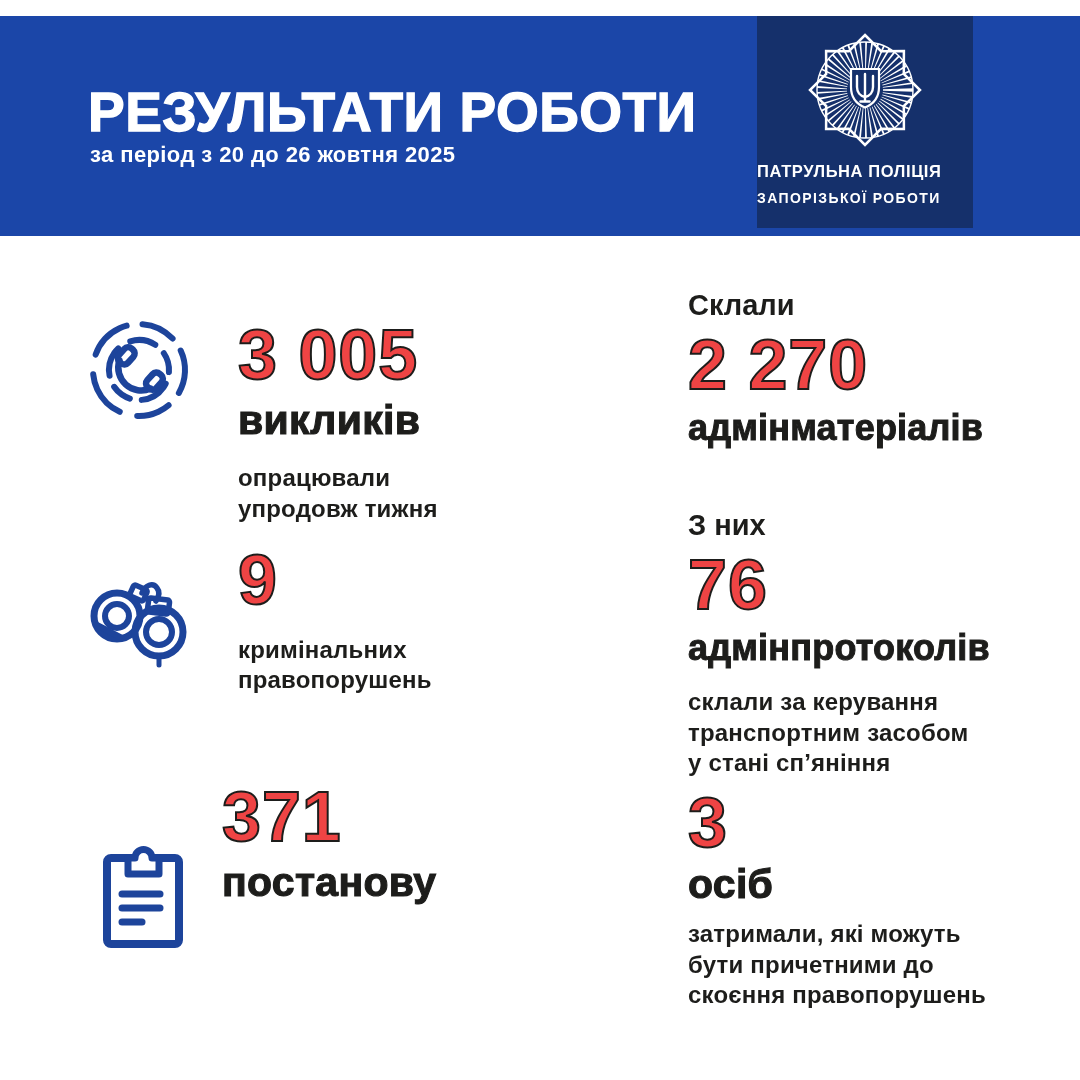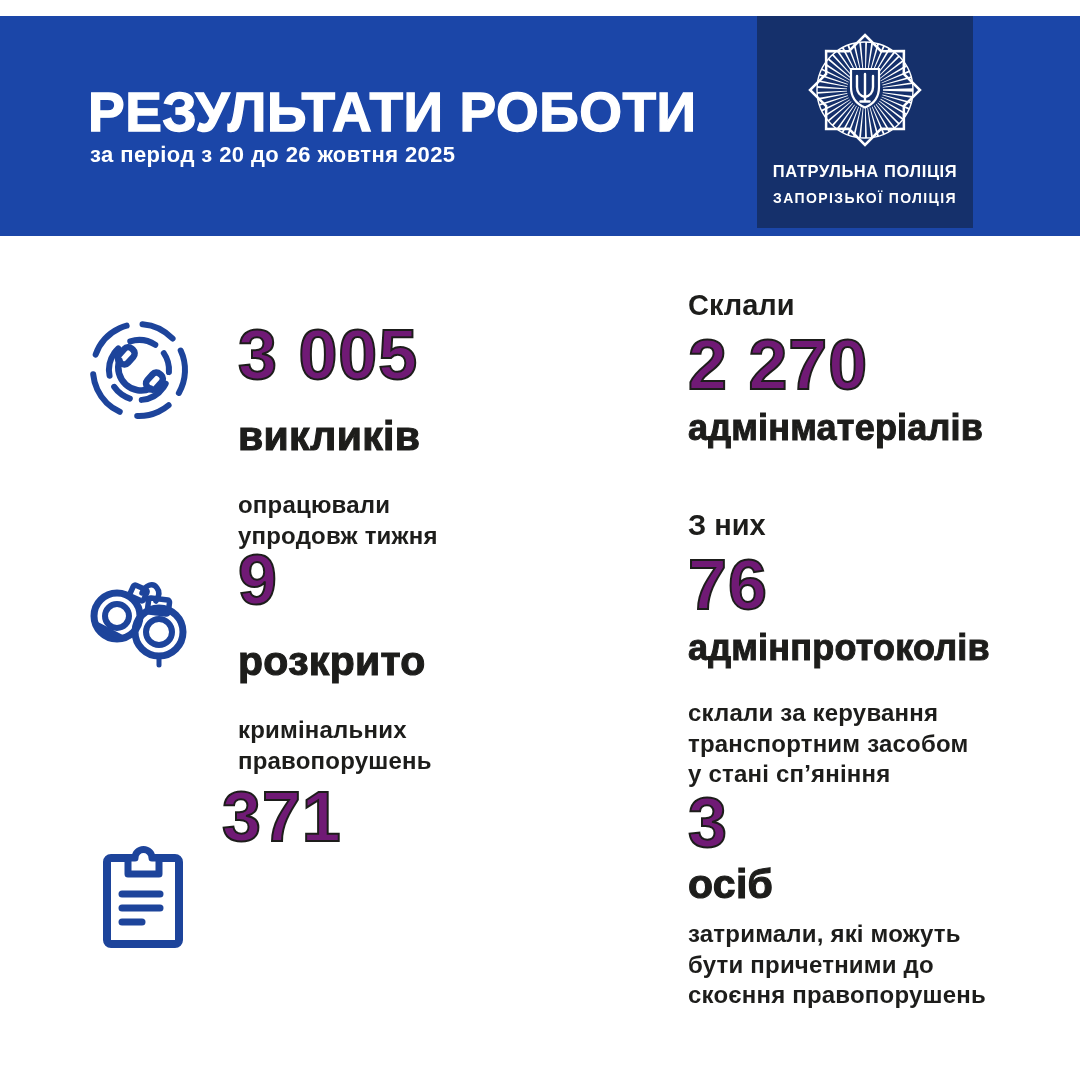--- a/index.html
+++ b/index.html
@@ -12,49 +12,48 @@
   .title{
     position:absolute;left:88px;top:64px;font-size:55px;font-weight:700;color:#ffffff;
     letter-spacing:.5px;-webkit-text-stroke:1.3px #ffffff;white-space:nowrap;
   }
   .subtitle{
     position:absolute;left:90px;top:126px;font-size:22px;font-weight:700;color:#ffffff;
     letter-spacing:.4px;white-space:nowrap;text-align:right;
   }
   .logo-box{
     position:absolute;left:757px;top:0;width:216px;height:212px;background:#15306b;
-    text-align:center;
   }
   .badge{position:absolute;left:46px;top:12px;width:124px;height:124px;}
   .org-name{
     position:absolute;left:0;top:146px;width:216px;font-size:16.5px;font-weight:700;
     color:#ffffff;letter-spacing:.6px;white-space:nowrap;
   }
   .org-region{
     position:absolute;left:0;top:174px;width:216px;font-size:14px;font-weight:700;
     color:#ffffff;letter-spacing:1.4px;white-space:nowrap;
   }
   
   .stat{position:absolute;width:430px;}
   .icon{position:absolute;}
   .num{
-    font-size:70px;font-weight:700;line-height:1;letter-spacing:1px;color:#701a75;
+    font-size:70px;font-weight:700;line-height:1;letter-spacing:1px;color:#ef4444;
     -webkit-text-stroke:2px #1d1d1b;
   }
   .unit{
-    font-size:41px;font-weight:700;line-height:1.1;margin-top:24px;color:#1d1d1b;
+    font-size:41px;font-weight:700;line-height:1.1;margin-top:8px;color:#1d1d1b;
     -webkit-text-stroke:1.1px #1d1d1b;letter-spacing:.3px;
   }
   .unit-sm{
     font-size:36px;font-weight:700;line-height:1.1;margin-top:8px;color:#1d1d1b;
     -webkit-text-stroke:1px #1d1d1b;letter-spacing:.2px;
   }
   .lead{font-size:29px;font-weight:700;line-height:1.1;margin-bottom:8px;color:#1d1d1b;}
   .desc{
-    font-size:24px;font-weight:700;line-height:1.27;margin-top:31px;color:#1d1d1b;
+    font-size:24px;font-weight:700;line-height:1.27;margin-top:20px;color:#1d1d1b;
     white-space:pre-line;letter-spacing:.2px;
   }
 </style>
 </head>
 <body>
 
 <div class="page">
 
   <header class="banner">
     <div class="title">РЕЗУЛЬТАТИ РОБОТИ</div>
@@ -72,21 +71,21 @@
 
         <path d="M48 41 H76 V59 C76 70 69.5 76.5 62 79.5 C54.5 76.5 48 70 48 59 Z" fill="#15306b" stroke="#ffffff" stroke-width="2.2"></path>
         <g fill="none" stroke="#ffffff" stroke-width="2.4" stroke-linecap="round">
           <path d="M62 46 V72"></path>
           <path d="M54 48 V59 C54 64 57 68 62 69"></path>
           <path d="M70 48 V59 C70 64 67 68 62 69"></path>
           <path d="M57.5 73.5 H66.5"></path>
         </g>
       </svg>
       <div class="org-name">ПАТРУЛЬНА ПОЛІЦІЯ</div>
-      <div class="org-region">ЗАПОРІЗЬКОЇ ПОЛІЦІЯ</div>
+      <div class="org-region">ЗАПОРІЗЬКОЇ РОБОТИ</div>
     </div>
   </header>
 
   <svg class="icon" style="left:87px;top:318px;width:104px;height:104px" viewBox="0 0 104 104">
     <g fill="none" stroke="#1d449b" stroke-width="6" stroke-linecap="round">
       <circle cx="52" cy="52" r="46" stroke-dasharray="44 16 34 18 48 20" transform="rotate(-25 52 52)"></circle>
       <circle cx="52" cy="52" r="30" stroke-dasharray="26 12 20 12 30 14" transform="rotate(35 52 52)"></circle>
       <g transform="rotate(42 52 52)" stroke-width="6.5" stroke-linejoin="round">
         <rect x="27" y="41" width="12" height="18" rx="5"></rect>
         <rect x="65" y="41" width="12" height="18" rx="5"></rect>
@@ -123,27 +122,27 @@
 
   <section class="stat" style="left:238px;top:320px">
     <div class="num">3 005</div>
     <div class="unit">викликів</div>
     <div class="desc">опрацювали
 упродовж тижня</div>
   </section>
 
   <section class="stat" style="left:238px;top:545px">
     <div class="num">9</div>
-    <div class="unit">розкрито</div>
     <div class="desc">кримінальних
 правопорушень</div>
   </section>
 
   <section class="stat" style="left:222px;top:782px">
     <div class="num">371</div>
+    <div class="unit">постанову</div>
   </section>
 
   <section class="stat" style="left:688px;top:290px">
     <div class="lead">Склали</div>
     <div class="num">2 270</div>
     <div class="unit-sm">адмінматеріалів</div>
     <div class="desc"></div>
   </section>
 
   <section class="stat" style="left:688px;top:510px">

